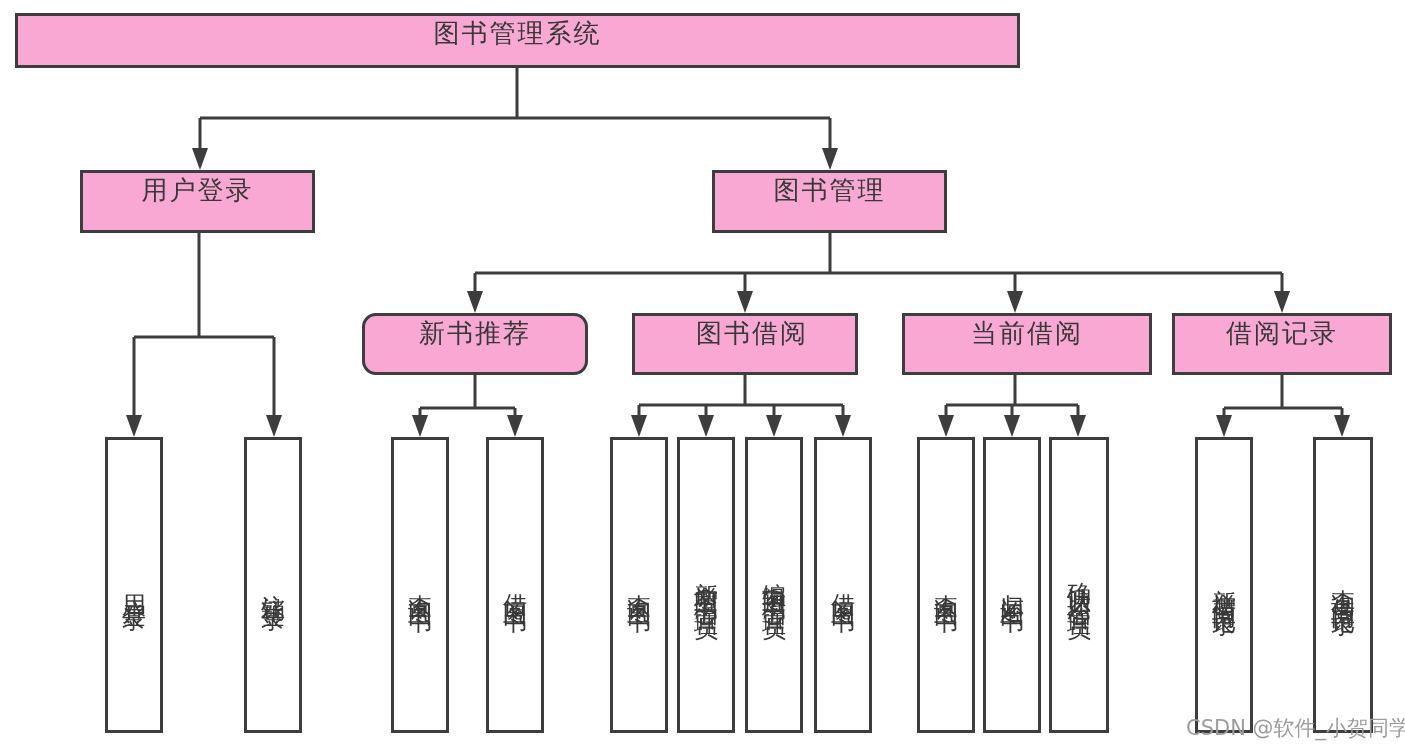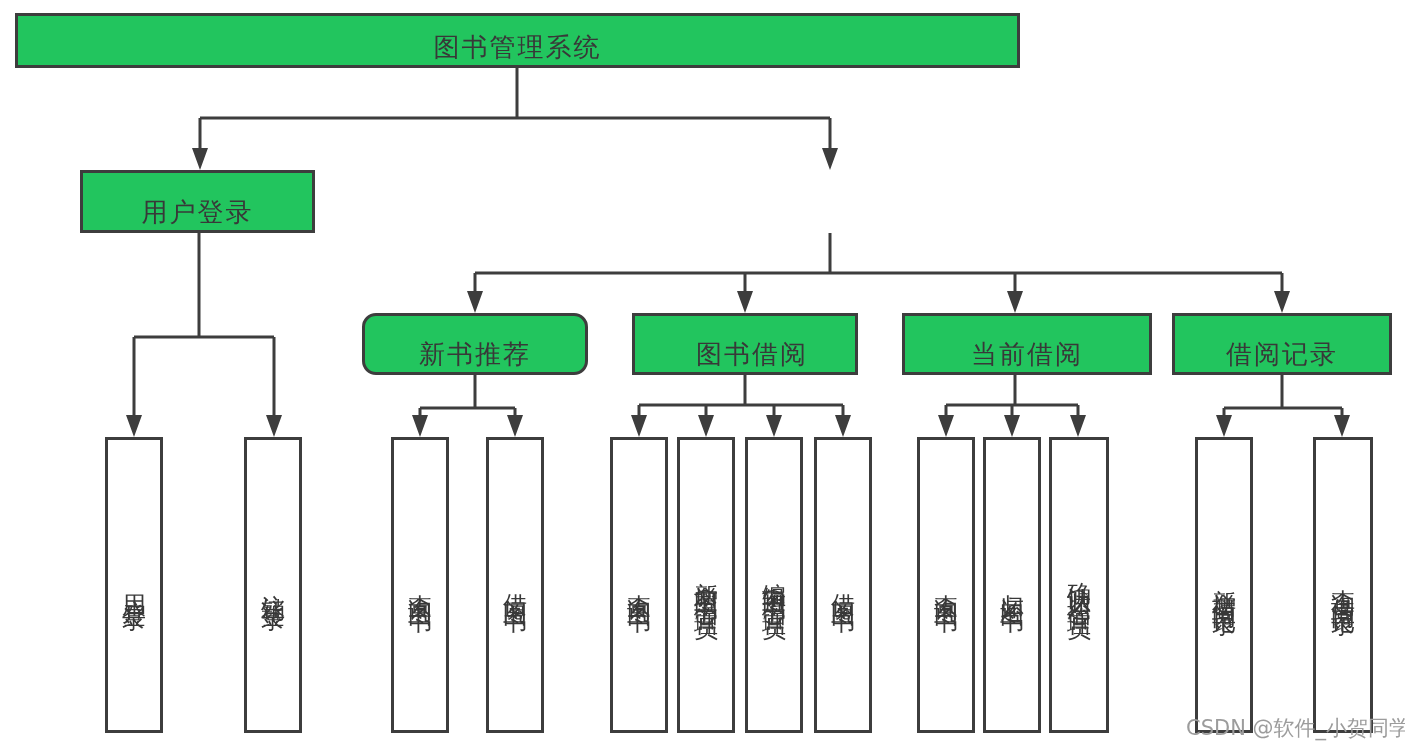--- a/index.html
+++ b/index.html
@@ -15,23 +15,23 @@
   .connectors {
     position: absolute;
     left: 0; top: 0;
     width: 1405px; height: 747px;
     pointer-events: none;
   }
   .hbox {
     position: absolute;
     box-sizing: border-box;
     border: 3px solid #3d3d3d;
-    background: #22c55e;
+    background: #f9a8d4;
     display: flex;
-    align-items: flex-end;
+    align-items: flex-start;
     justify-content: center;
     font-size: 26px;
     letter-spacing: 2px;
     color: #383838;
   }
   .vbox {
     position: absolute;
     box-sizing: border-box;
     top: 437px;
     height: 296px;
@@ -106,20 +106,23 @@
       M1334 415 L1350 415 L1342 437 Z"></path>
   </svg>
 
   <div class="hbox" style="left:15px; top:13px; width:1005px; height:55px;">
     <span>图书管理系统</span>
   </div>
 
   <div class="hbox" style="left:80px; top:170px; width:235px; height:63px;">
     <span>用户登录</span>
   </div>
+  <div class="hbox" style="left:712px; top:170px; width:235px; height:63px;">
+    <span>图书管理</span>
+  </div>
 
   <div class="hbox" style="left:362px; top:313px; width:226px; height:62px;border-radius:14px;">
     <span>新书推荐</span>
   </div>
   <div class="hbox" style="left:632px; top:313px; width:226px; height:62px;padding-left:14px;">
     <span>图书借阅</span>
   </div>
   <div class="hbox" style="left:902px; top:313px; width:250px; height:62px;">
     <span>当前借阅</span>
   </div>

